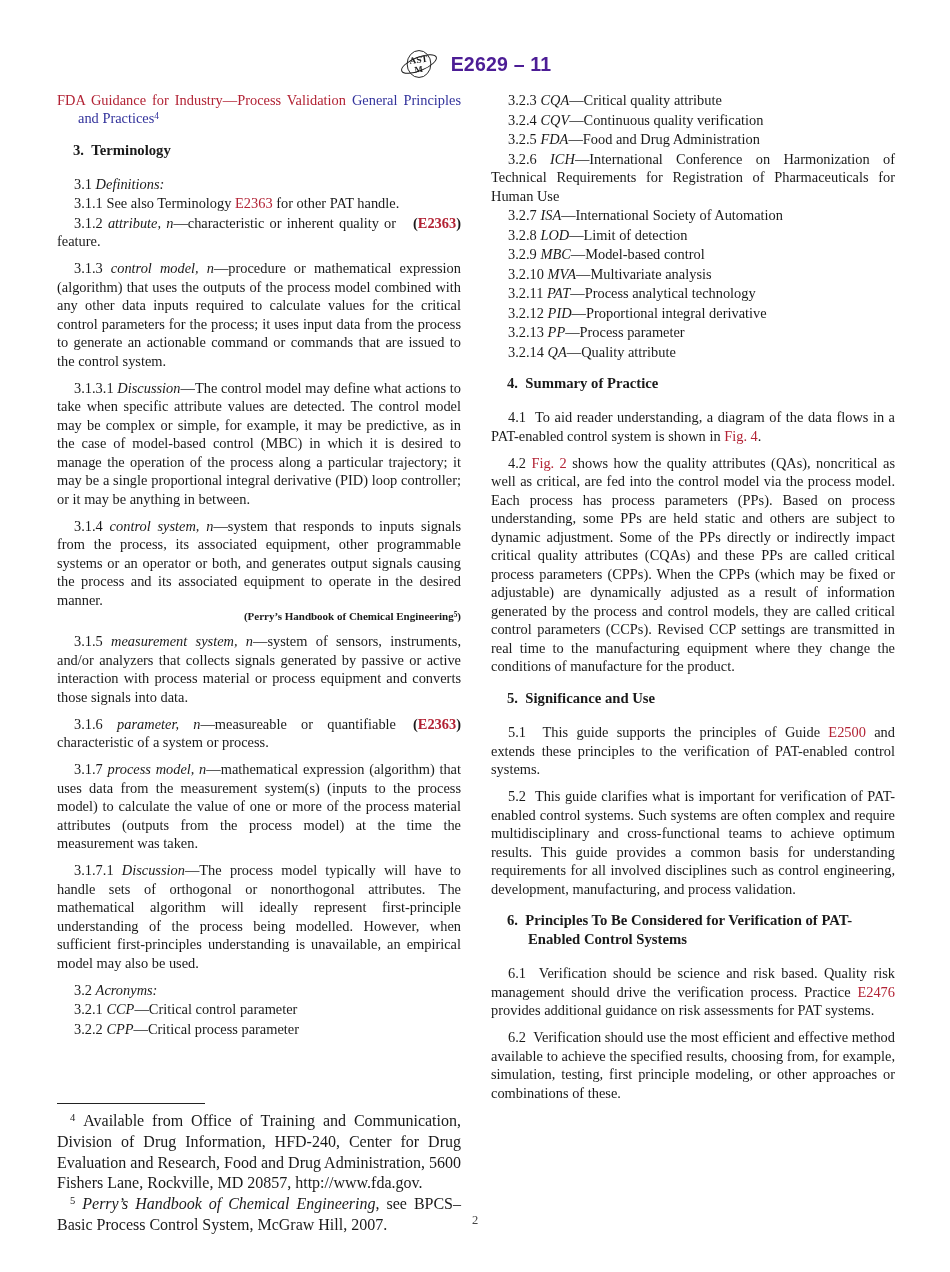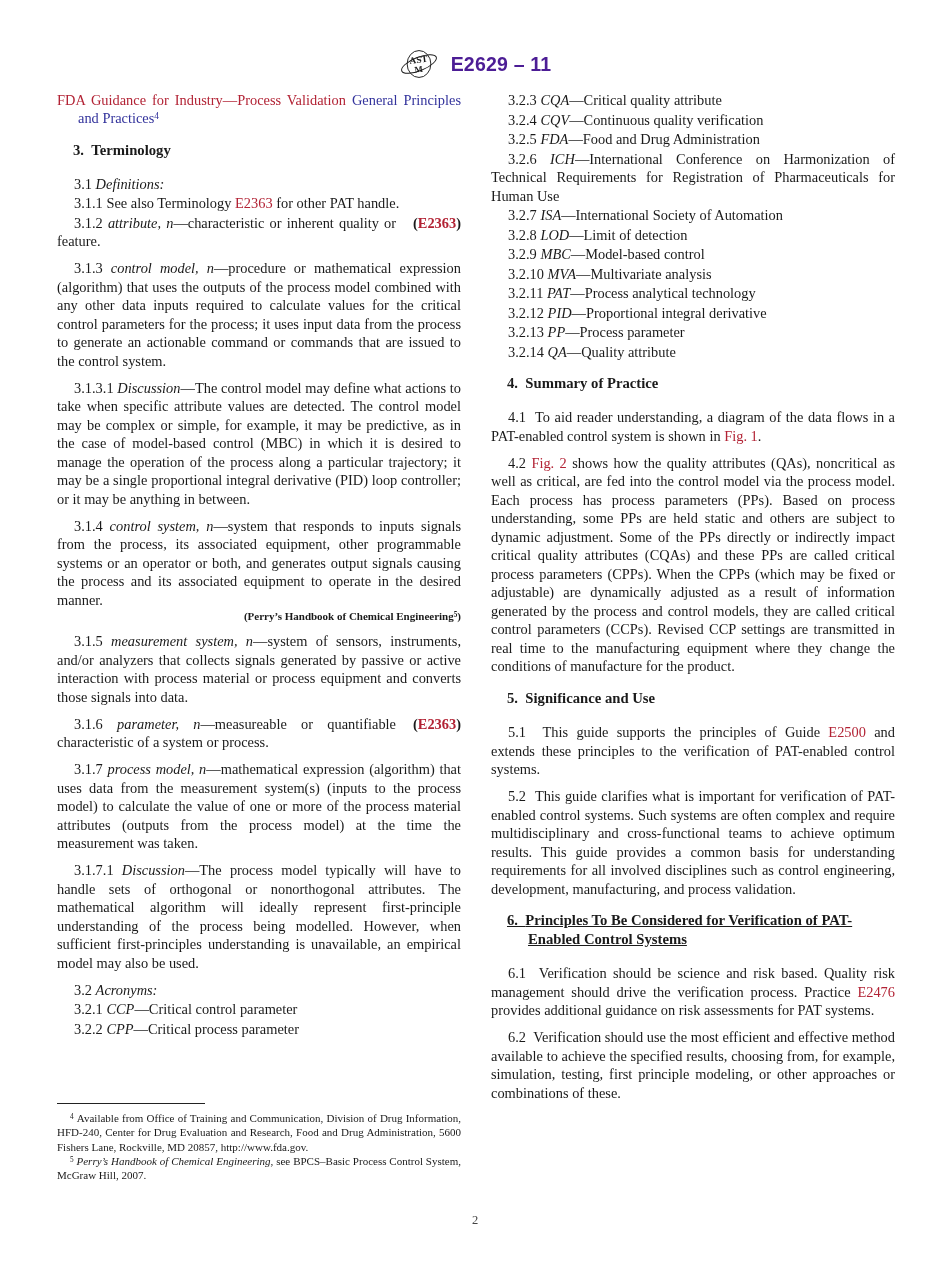--- a/index.html
+++ b/index.html
@@ -79,21 +79,20 @@
     font-family: "Liberation Serif", "DejaVu Serif", serif;
     font-weight: bold;
     font-size: 14.7px;
     line-height: 1.25;
     text-align: left;
     text-indent: 0;
   }
   .sec-head.hang {
     padding-left: 21px;
     text-indent: -21px;
-    text-decoration: underline;
   }
 
   .gap-para   { margin-top: 8.5px; }
   .gap-head   { margin-top: 13px; }
   .gap-small  { margin-top: 1px; }
 
   .it  { font-style: italic; }
   .bd  { font-weight: bold; }
   .red  { color: #b22234; }
   .blue { color: #33339c; }
@@ -133,21 +132,21 @@
     top: 1103px;
     width: 404px;
   }
   .fn-rule {
     width: 148px;
     height: 0;
     border-top: 1.1px solid #222;
     margin: 0 0 7px 0;
   }
   .footnotes p {
-    font-size: 11px;
+    font-size: 16px;
     line-height: 1.3;
     text-align: justify;
     text-indent: 13px;
     margin: 0;
   }
 
   
   .pagenum {
     position: absolute;
     top: 1213px;
@@ -280,21 +279,21 @@
       </p>
       <p class="ind gap-small">
         <span>3.2.14</span>&nbsp;<span class="it">QA</span><span>—Quality attribute</span>
       </p>
 
       <p class="sec-head gap-head">
         <span>4.</span>&nbsp;&nbsp;<span>Summary of Practice</span>
       </p>
 
       <p class="ind gap-para">
-        <span>4.1</span>&nbsp;&nbsp;<span>To aid reader understanding, a diagram of the data flows in a PAT-enabled control system is shown in </span><span class="red">Fig. 1</span><span>.</span>
+        <span>4.1</span>&nbsp;&nbsp;<span>To aid reader understanding, a diagram of the data flows in a PAT-enabled control system is shown in </span><span class="red">Fig. 4</span><span>.</span>
       </p>
 
       <p class="ind gap-para">
         <span>4.2</span>&nbsp;<span class="red">Fig. 2</span><span> shows how the quality attributes (QAs), noncritical as well as critical, are fed into the control model via the process model. Each process has process parameters (PPs). Based on process understanding, some PPs are held static and others are subject to dynamic adjustment. Some of the PPs directly or indirectly impact critical quality attributes (CQAs) and these PPs are called critical process parameters (CPPs). When the CPPs (which may be fixed or adjustable) are dynamically adjusted as a result of information generated by the process and control models, they are called critical control parameters (CCPs). Revised CCP settings are transmitted in real time to the manufacturing equipment where they change the conditions of manufacture for the product.</span>
       </p>
 
       <p class="sec-head gap-head">
         <span>5.</span>&nbsp;&nbsp;<span>Significance and Use</span>
       </p>
 

